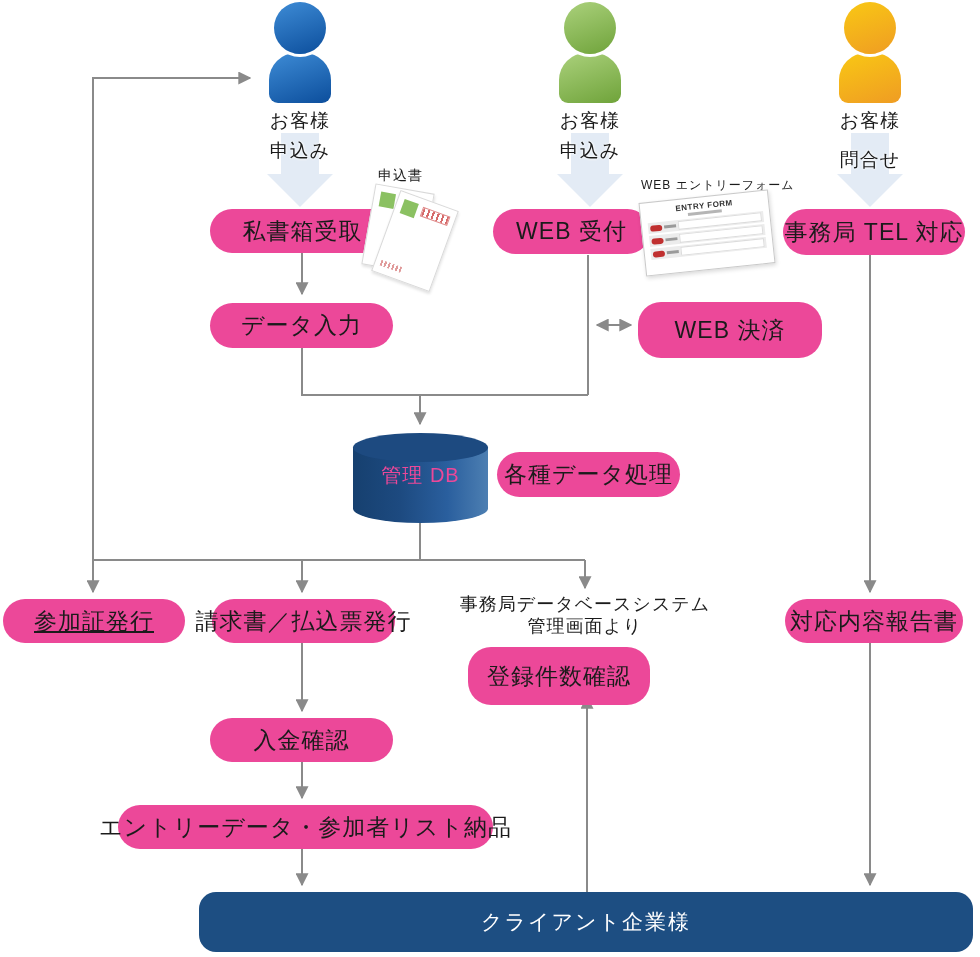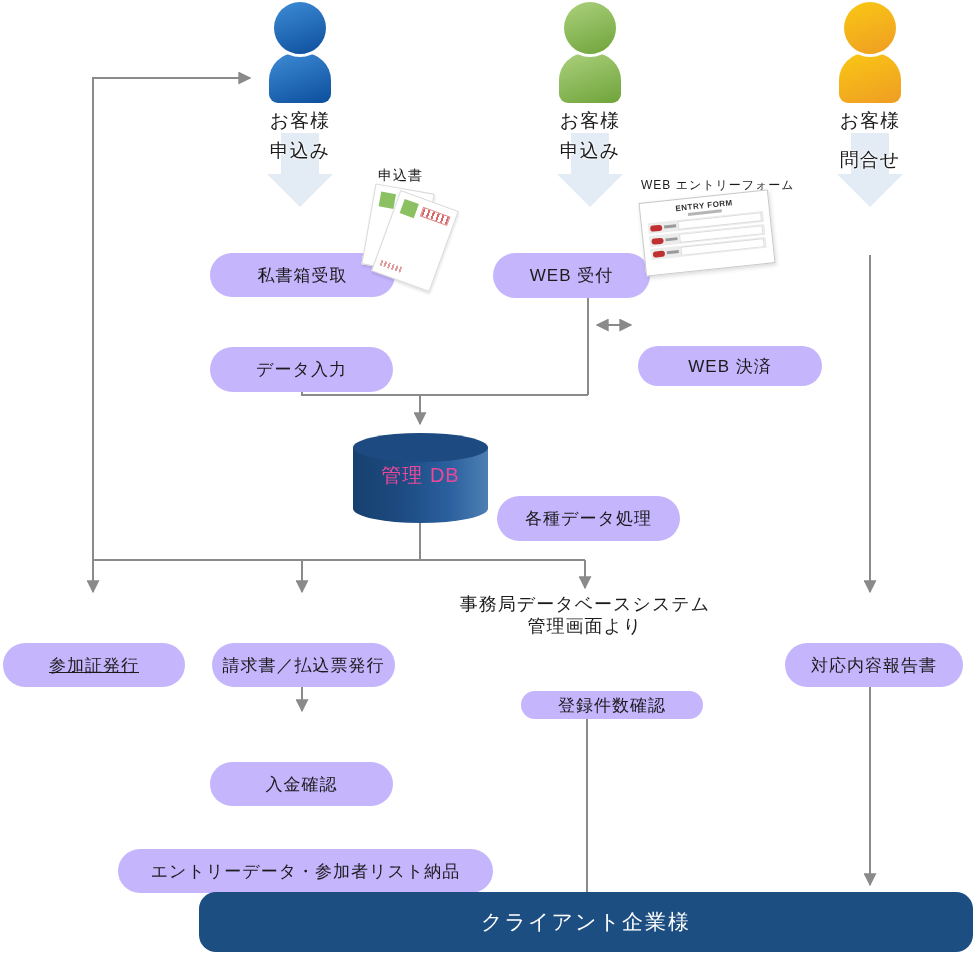--- a/index.html
+++ b/index.html
@@ -3,23 +3,23 @@
 <meta charset="utf-8">
 <style>
   html,body{margin:0;padding:0;background:#fff;}
   #canvas{
     position:relative;width:980px;height:957px;background:#fff;overflow:hidden;
     font-family:"Liberation Sans","DejaVu Sans",sans-serif;color:#1b1b1b;
   }
   svg.wires{position:absolute;left:0;top:0;z-index:1;}
   
   .pill{
-    position:absolute;z-index:2;background:#c4b5fd;border-radius:23px;
+    position:absolute;z-index:2;background:#ec4899;border-radius:23px;
     display:flex;align-items:center;justify-content:center;
-    font-size:17px;letter-spacing:1px;color:#1b1b1b;white-space:nowrap;margin-top:44px;
+    font-size:23px;letter-spacing:1px;color:#1b1b1b;white-space:nowrap;
   }
   
   .actor{position:absolute;width:70px;height:104px;z-index:2;}
   .actor .head{
     position:absolute;left:9px;top:2px;width:52px;height:52px;border-radius:50%;
     box-shadow:0 0 0 3px #fff;z-index:2;
   }
   .actor .body{
     position:absolute;left:4px;top:53px;width:62px;height:50px;
     border-radius:27px 27px 9px 9px;z-index:1;
@@ -158,26 +158,27 @@
   <div class="soft-arrow-head" style="left:557px;top:174px;"></div>
   <div class="soft-arrow-shaft" style="left:851px;top:133px;"></div>
   <div class="soft-arrow-head" style="left:837px;top:174px;"></div>
 
   <div class="action-label" style="left:245px;top:138px;">申込み</div>
   <div class="action-label" style="left:535px;top:138px;">申込み</div>
   <div class="action-label" style="left:815px;top:138px;margin-top:9px;">問合せ</div>
 
   <div class="pill" style="left:210px;top:209px;width:185px;height:44px;">私書箱受取</div>
   <div class="pill" style="left:493px;top:209px;width:157px;height:45px;">WEB 受付</div>
+  <div class="pill" style="left:783px;top:209px;width:182px;height:46px;">事務局 TEL 対応</div>
   <div class="pill" style="left:210px;top:303px;width:183px;height:45px;">データ入力</div>
-  <div class="pill" style="left:638px;top:302px;width:184px;height:40px;">WEB 決済</div>
+  <div class="pill" style="left:638px;top:302px;width:184px;height:56px;">WEB 決済</div>
   <div class="pill" style="left:497px;top:452px;width:183px;height:45px;">各種データ処理</div>
   <div class="pill" style="left:3px;top:599px;width:182px;height:44px;text-decoration:underline;">参加証発行</div>
   <div class="pill" style="left:212px;top:599px;width:183px;height:44px;">請求書／払込票発行</div>
-  <div class="pill" style="left:521px;top:647px;width:182px;height:28px;">登録件数確認</div>
+  <div class="pill" style="left:468px;top:647px;width:182px;height:58px;">登録件数確認</div>
   <div class="pill" style="left:785px;top:599px;width:178px;height:44px;">対応内容報告書</div>
   <div class="pill" style="left:210px;top:718px;width:183px;height:44px;font-family:Liberation Mono, monospace;">入金確認</div>
   <div class="pill" style="left:118px;top:805px;width:375px;height:44px;">エントリーデータ・参加者リスト納品</div>
 
   <div class="db-body"></div>
   <div class="db-bottom"></div>
   <div class="db-top"></div>
   <div class="db-label">管理 DB</div>
 
   <div class="admin-note">

